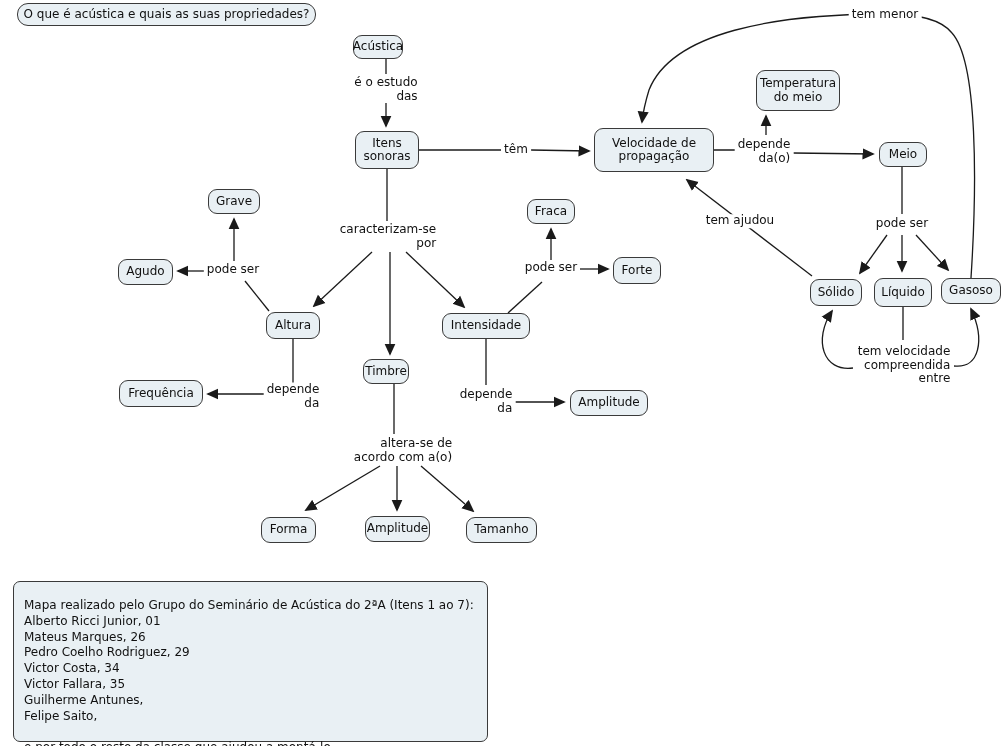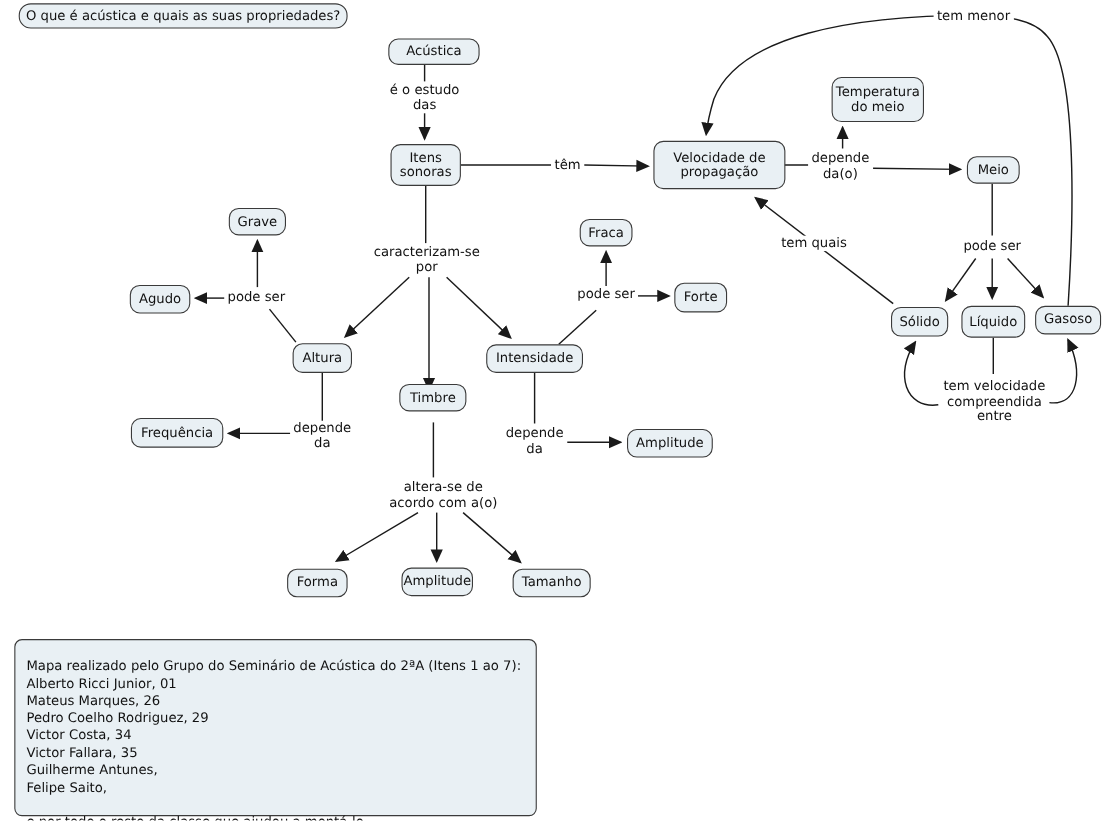--- a/index.html
+++ b/index.html
@@ -23,21 +23,21 @@
     border:1.5px solid var(--node-border,#3a3a3a);
     border-radius:9px;
     font-size:12px;line-height:13.5px;
     white-space:pre-line;
     padding:1px 3px;
   }
   .link-label{
     position:absolute;
     transform:translate(-50%,-50%);
     background:var(--bg,#ffffff);
-    text-align:center;
+    text-align:right;
     font-size:12px;line-height:13.5px;
     white-space:pre-line;
     padding:0 3px;
   }
   .credits{
     position:absolute;
     box-sizing:border-box;
     background:var(--node-fill,#e9f0f4);
     border:1.5px solid var(--node-border,#3a3a3a);
     border-radius:7px;
@@ -85,36 +85,36 @@
   <path class="edge" d="M902,235 V271" marker-end="url(#arrow)"></path>
   <path class="edge" d="M916,235 L948,270" marker-end="url(#arrow)"></path>
   <path class="edge" d="M812,276 L687,180" marker-end="url(#arrow)"></path>
   <path class="edge" d="M971,278 C977,185 978,62 952,33 C941,19 917,14 887,14 C775,14 672,32 649,90 C645,103 643,113 642,122" marker-end="url(#arrow)"></path>
   <path class="edge" d="M903,307 V340"></path>
   <path class="edge" d="M853,368 C823,372 813,340 832,311" marker-end="url(#arrow)"></path>
   <path class="edge" d="M954,366 C980,369 985,339 971,309" marker-end="url(#arrow)"></path>
 </svg>
 
 <div class="node" style="left:17px;top:3px;width:299px;height:23px;border-radius:11px">O que é acústica e quais as suas propriedades?</div>
-<div class="node" style="left:353px;top:35px;width:83px;height:24px">Acústica</div>
+<div class="node" style="left:353px;top:35px;width:50px;height:24px">Acústica</div>
 <div class="node" style="left:355px;top:131px;width:64px;height:38px">Itens
 sonoras</div>
 <div class="node" style="left:594px;top:128px;width:120px;height:44px">Velocidade de
 propagação</div>
 <div class="node" style="left:756px;top:70px;width:84px;height:41px">Temperatura
 do meio</div>
 <div class="node" style="left:879px;top:142px;width:48px;height:25px">Meio</div>
 <div class="node" style="left:810px;top:279px;width:52px;height:27px">Sólido</div>
 <div class="node" style="left:874px;top:278px;width:58px;height:29px">Líquido</div>
 <div class="node" style="left:941px;top:278px;width:60px;height:26px">Gasoso</div>
 <div class="node" style="left:208px;top:189px;width:52px;height:25px">Grave</div>
 <div class="node" style="left:118px;top:259px;width:55px;height:26px">Agudo</div>
 <div class="node" style="left:266px;top:312px;width:54px;height:27px">Altura</div>
 <div class="node" style="left:119px;top:380px;width:84px;height:27px">Frequência</div>
-<div class="node" style="left:363px;top:349px;width:61px;height:25px">Timbre</div>
+<div class="node" style="left:363px;top:359px;width:46px;height:25px">Timbre</div>
 <div class="node" style="left:527px;top:199px;width:48px;height:25px">Fraca</div>
 <div class="node" style="left:613px;top:257px;width:48px;height:27px">Forte</div>
 <div class="node" style="left:442px;top:313px;width:88px;height:26px">Intensidade</div>
 <div class="node" style="left:570px;top:390px;width:78px;height:26px">Amplitude</div>
 <div class="node" style="left:261px;top:517px;width:55px;height:26px">Forma</div>
 <div class="node" style="left:365px;top:516px;width:65px;height:26px">Amplitude</div>
 <div class="node" style="left:466px;top:517px;width:71px;height:26px">Tamanho</div>
 
 <div class="link-label" style="left:386px;top:89px">é o estudo
 das</div>
@@ -125,21 +125,21 @@
 <div class="link-label" style="left:293px;top:396px">depende
 da</div>
 <div class="link-label" style="left:403px;top:450px">altera-se de
 acordo com a(o)</div>
 <div class="link-label" style="left:551px;top:268px">pode ser</div>
 <div class="link-label" style="left:486px;top:401px">depende
 da</div>
 <div class="link-label" style="left:764px;top:151px">depende
 da(o)</div>
 <div class="link-label" style="left:902px;top:224px">pode ser</div>
-<div class="link-label" style="left:740px;top:221px">tem quais</div>
+<div class="link-label" style="left:740px;top:221px">tem ajudou</div>
 <div class="link-label" style="left:885px;top:15px">tem menor</div>
 <div class="link-label" style="left:904px;top:365px">tem velocidade
 compreendida
 entre</div>
 
 <div class="credits" style="left:13px;top:581px;width:475px;height:161px">Mapa realizado pelo Grupo do Seminário de Acústica do 2ªA (Itens 1 ao 7):
 Alberto Ricci Junior, 01
 Mateus Marques, 26
 Pedro Coelho Rodriguez, 29
 Victor Costa, 34

